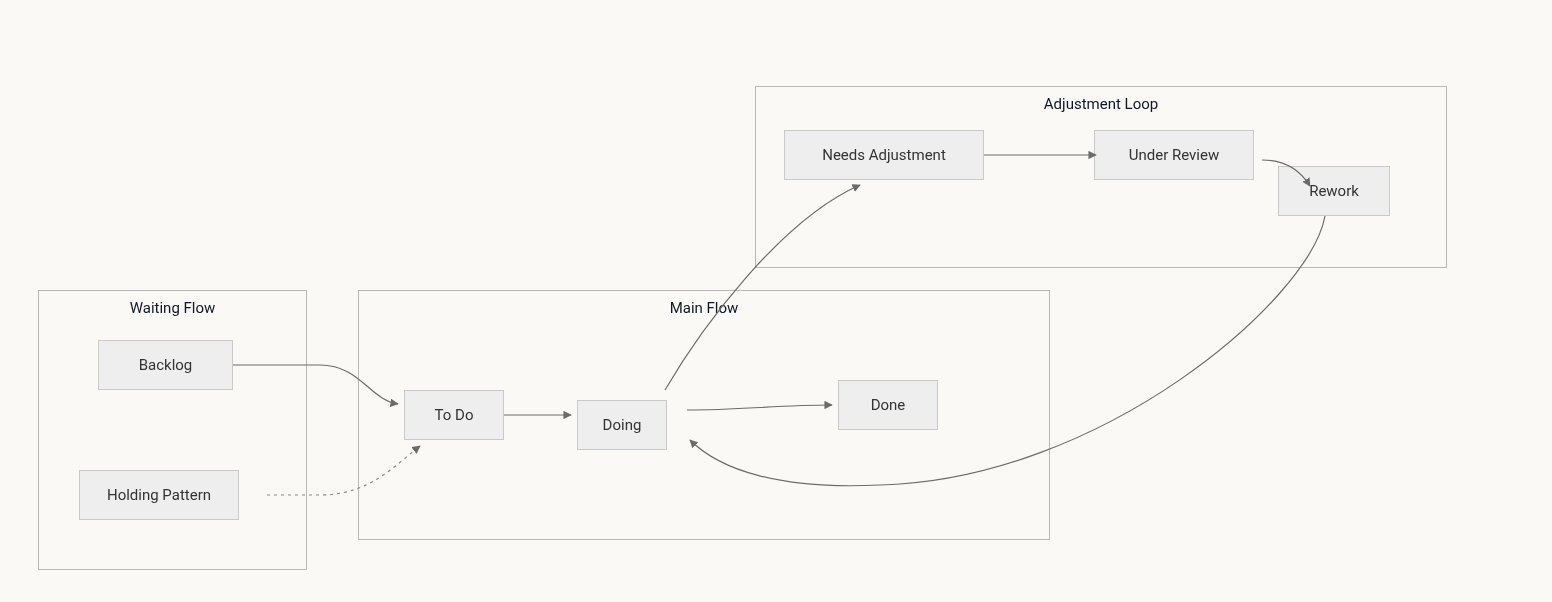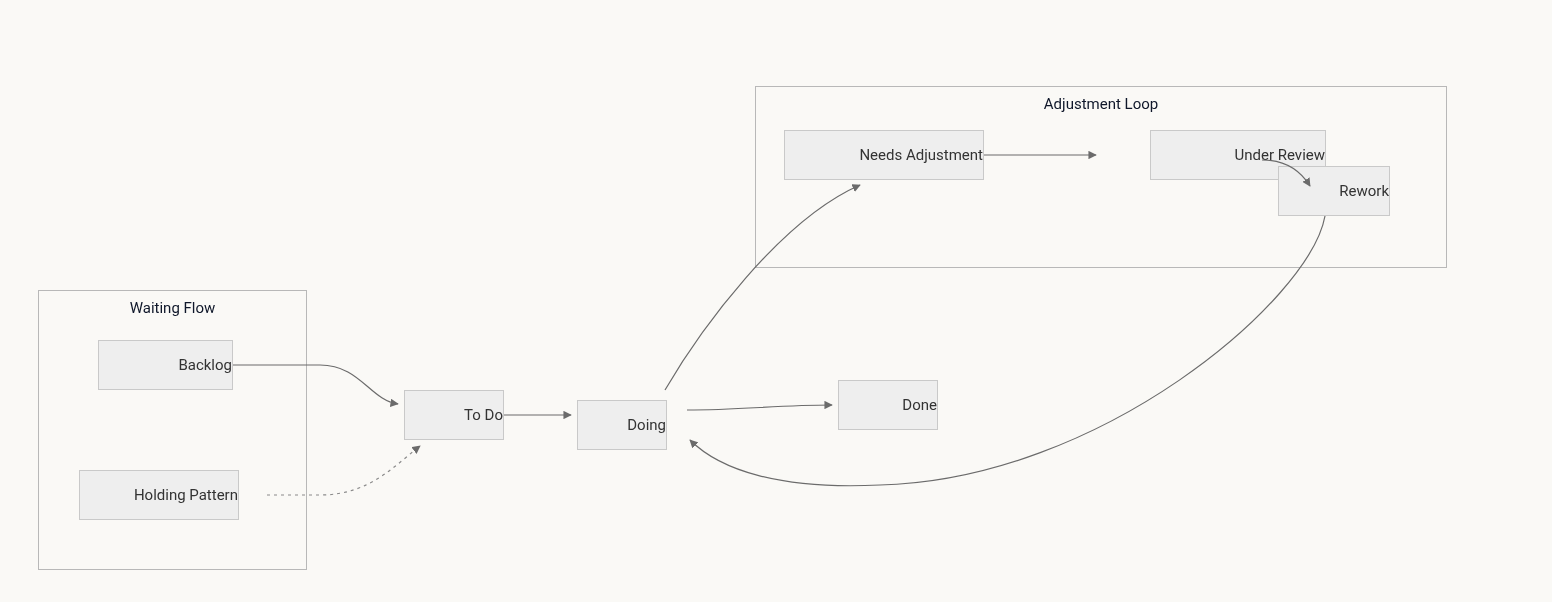--- a/index.html
+++ b/index.html
@@ -29,21 +29,21 @@
     text-align: center;
     font-size: 15px;
     color: #0f172a;
   }
   .node {
     position: absolute;
     background: #eeeeee;
     border: 1px solid #c9c9c9;
     display: flex;
     align-items: center;
-    justify-content: flex-end;
+    justify-content: center;
     font-size: 15px;
     color: #333;
     box-sizing: border-box;
   }
   svg.edges {
     position: absolute;
     left: 0;
     top: 0;
     width: 1552px;
     height: 602px;
@@ -52,20 +52,23 @@
 </style>
 </head>
 <body>
 
 <div class="canvas">
 
   <div class="group" style="left:38px; top:290px; width:267px; height:278px;">
     <div class="group-title">Waiting Flow</div>
   </div>
 
+  <div class="group" style="left:358px; top:290px; width:690px; height:248px;">
+    <div class="group-title">Main Flow</div>
+  </div>
 
   <div class="group" style="left:755px; top:86px; width:690px; height:180px;">
     <div class="group-title">Adjustment Loop</div>
   </div>
 
   <div class="node" style="left:98px; top:340px; width:135px; height:50px;">
     <span>Backlog</span>
   </div>
 
   <div class="node" style="left:79px; top:470px; width:160px; height:50px;">
@@ -81,21 +84,21 @@
   </div>
 
   <div class="node" style="left:838px; top:380px; width:100px; height:50px;">
     <span>Done</span>
   </div>
 
   <div class="node" style="left:784px; top:130px; width:200px; height:50px;">
     <span>Needs Adjustment</span>
   </div>
 
-  <div class="node" style="left:1102px; top:130px; width:176px; height:50px;margin-left:48px;">
+  <div class="node" style="left:1046px; top:130px; width:160px; height:50px;margin-left:48px;">
     <span>Under Review</span>
   </div>
 
   <div class="node" style="left:1278px; top:166px; width:112px; height:50px;">
     <span>Rework</span>
   </div>
 
   <svg class="edges" viewBox="0 0 1552 602">
     <defs>
       <marker id="arrow" viewBox="0 0 10 10" refX="9" refY="5" markerWidth="7" markerHeight="7" orient="auto-start-reverse">

